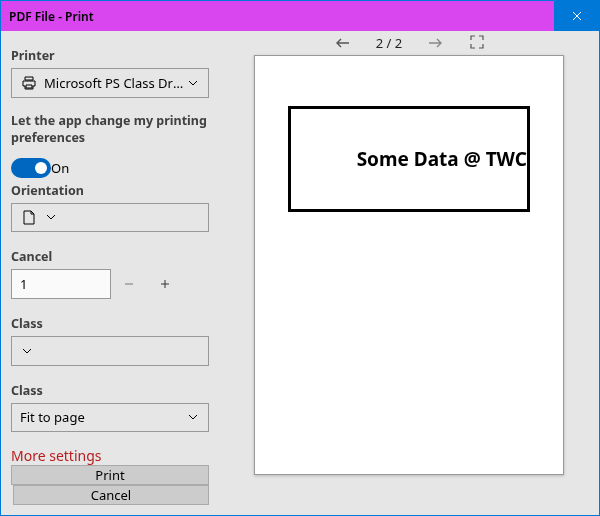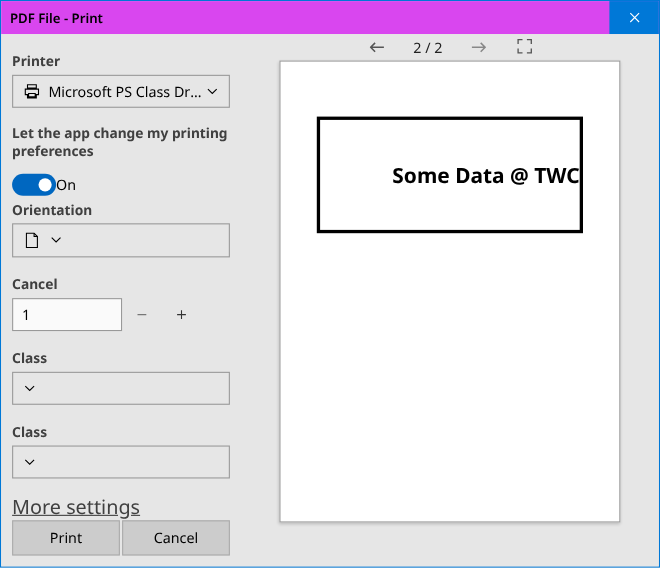--- a/index.html
+++ b/index.html
@@ -22,23 +22,23 @@
 
   .toggle-row { display: flex; align-items: center; margin-top: 8px; }
   .toggle { width: 40px; height: 20px; border-radius: 10px; background: #0067c0; position: relative; cursor: pointer; }
   .toggle .knob { width: 12px; height: 12px; border-radius: 50%; background: #fff; position: absolute; top: 4px; right: 4px; }
   .toggle-text { font-size: 13px; }
 
   .copies-row { display: flex; align-items: center; gap: 0; }
   .copies-input { width: 100px; height: 30px; border: 1px solid #999; background: #fafafa; padding: 0 8px; font-size: 13px; }
   .stepper { width: 36px; height: 30px; display: flex; align-items: center; justify-content: center; cursor: pointer; color:#555; }
 
-  .link { color: #404040; font-size: 18px; text-decoration: underline; cursor: pointer; margin-top: 14px; }
+  .link { color: #b91c1c; font-size: 14px; cursor: pointer; margin-top: 14px; }
 
-  .button-row { display: flex; margin-top: auto; }
+  .button-row { display: flex; margin-top: auto; flex-direction: column; }
   .btn { flex: 1; height: 32px; background: #ccc; border: 1px solid #aaa; display: flex; align-items: center; justify-content: center; font-size: 13px; cursor: pointer; }
   .btn + .btn { margin-left: 2px; }
 
   .preview-nav { height: 24px; display: flex; align-items: center; justify-content: center; gap: 22px; color: #333; }
   .nav-arrow { cursor: pointer; color: #666; padding: 2px 4px; }
   .page-indicator { font-size: 13px; color:#222; }
   .exp-icon { cursor: pointer; padding: 2px; }
 
   .page-area { flex: 1; display: flex; justify-content: center; align-items: flex-start; padding: 0 20px 20px 20px; }
   .page { width: 310px; height: 420px; background: #fff; border: 1px solid #999; box-shadow: 0 1px 3px rgba(0,0,0,0.2); position: relative; }
@@ -117,20 +117,21 @@
     <div class="select">
       <span class="chev">
         <svg width="10" height="6" viewBox="0 0 10 6">
             <path d="M1 1l4 4 4-4" fill="none" stroke="#000" stroke-width="1"></path>
           </svg>
       </span>
     </div>
 
     <div class="section-label" style="margin-top:16px;">Class</div>
     <div class="select">
+      <span class="select-text">Fit to page</span>
       <span class="chev">
         <svg width="10" height="6" viewBox="0 0 10 6">
             <path d="M1 1l4 4 4-4" fill="none" stroke="#000" stroke-width="1"></path>
           </svg>
       </span>
     </div>
 
     <div class="link">More settings</div>
 
     <div class="button-row">

